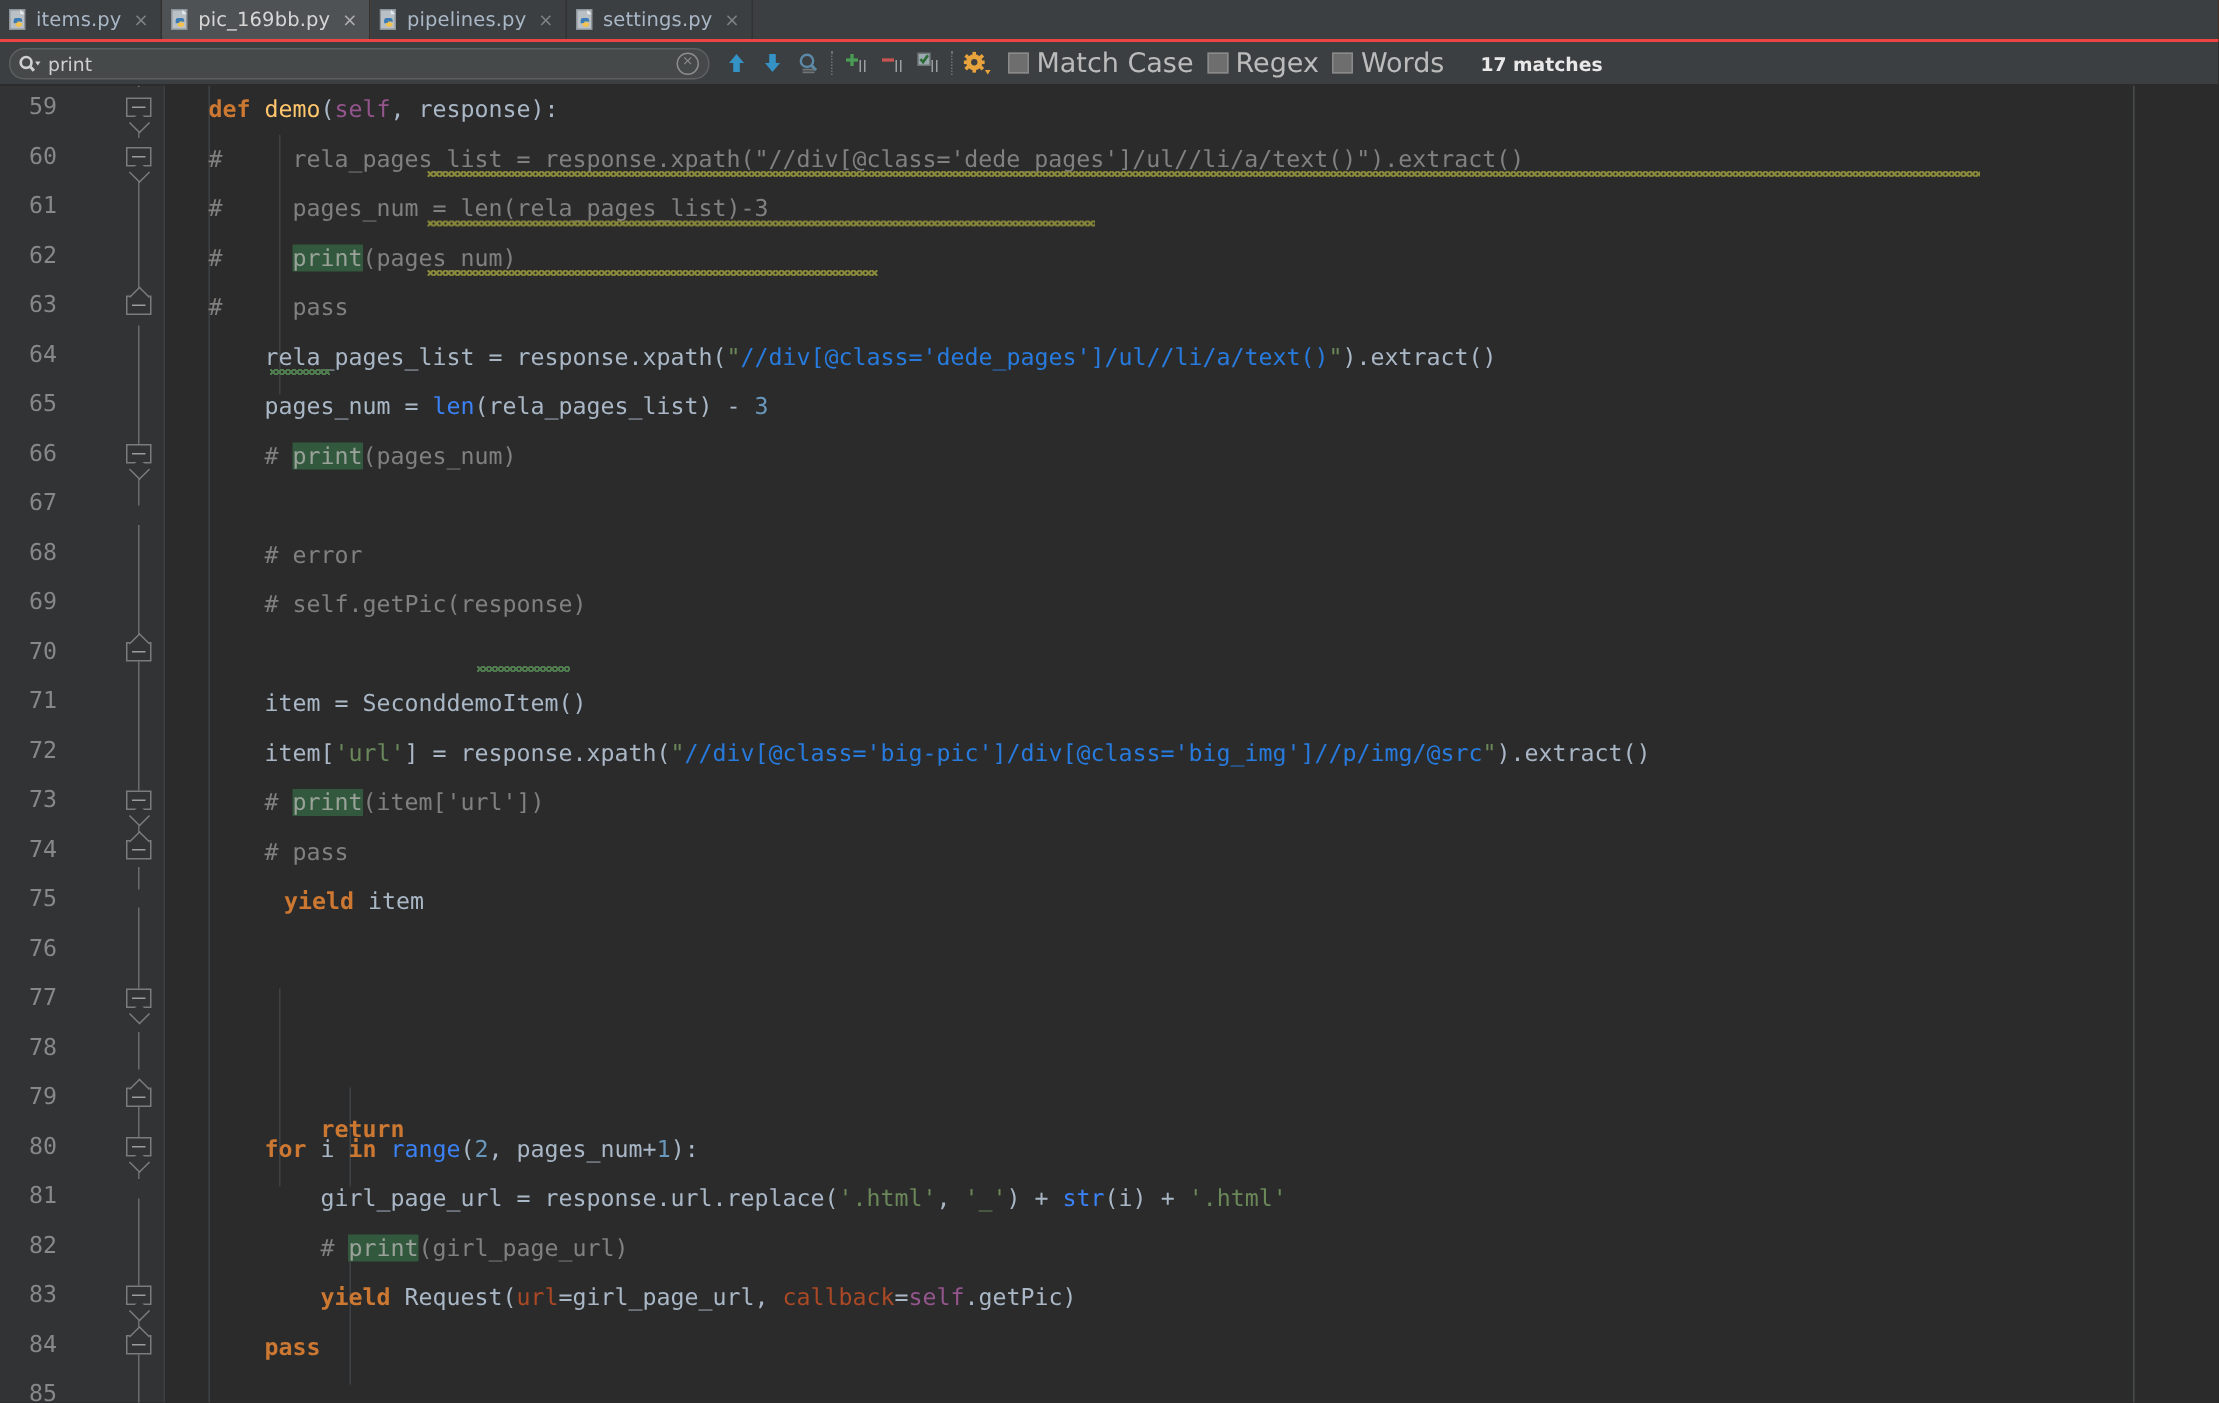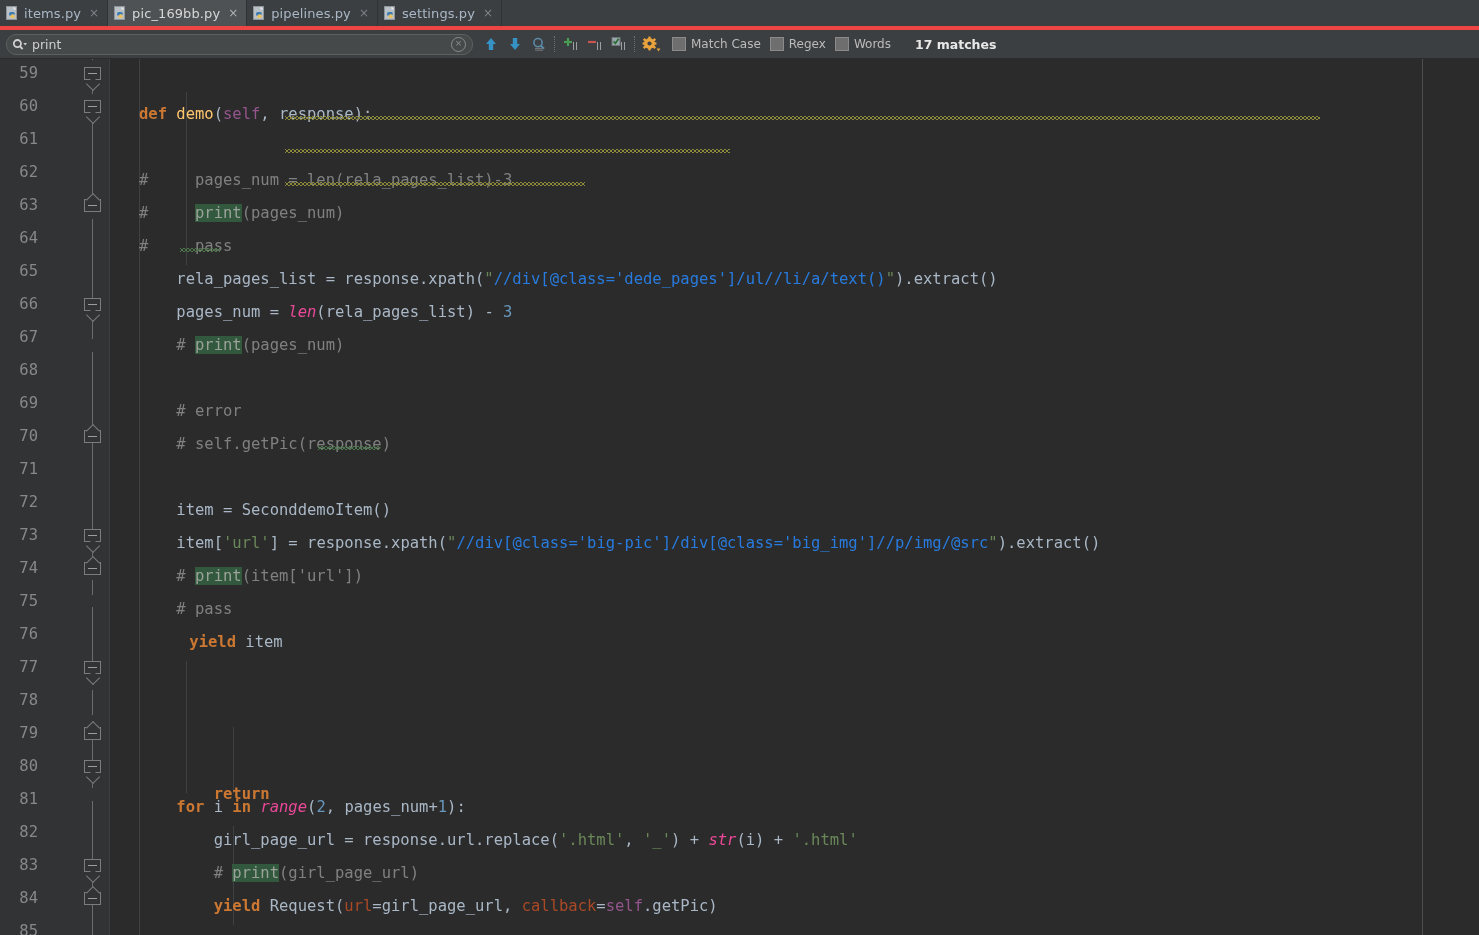--- a/index.html
+++ b/index.html
@@ -5,21 +5,21 @@
   html,body{margin:0;padding:0;}
   body{
     width:1479px;height:935px;overflow:hidden;
     background:#2b2b2b;
     font-family:"DejaVu Sans","Liberation Sans",sans-serif;
     -webkit-font-smoothing:antialiased;
   }
   
   #tabbar{
     height:26px;background:#c2410c;display:flex;align-items:stretch;
-    border-bottom:4px solid #ef4444;
+    border-bottom:2px solid #ef4444;
   }
   .tab{
     display:flex;align-items:center;gap:5px;
     padding:0 8px 0 6px;background:#3c3f41;color:#a9b7c6;
     font-size:13px;border-right:1px solid #323232;cursor:default;
     position:relative;
   }
   .tab.active{background:#4e5254;color:#d6d6d6;}
   .tab .tabname{font-size:13px;letter-spacing:.1px;}
   .tab .closex{color:#7d8387;font-size:12px;margin-left:3px;line-height:1;}
@@ -44,21 +44,21 @@
     padding-left:4px;white-space:nowrap;overflow:hidden;
   }
   .clearbtn{flex:0 0 auto;width:13px;height:13px;border-radius:50%;
     border:1.4px solid #8c8c8c;color:#8c8c8c;font-size:9px;line-height:11px;
     text-align:center;margin-right:2px;}
   .tbtn{width:24px;height:22px;display:flex;align-items:center;justify-content:center;
     flex:0 0 auto;position:relative;}
   .sep{width:1px;height:16px;border-left:1px dotted #6e7173;margin:0 3px;flex:0 0 auto;}
   .cbwrap{display:flex;align-items:center;gap:5px;margin-left:9px;flex:0 0 auto;}
   .cbox{width:12px;height:12px;background:#6e6e6e;border:1px solid #8a8a8a;}
-  .cblabel{color:#bbbbbb;font-size:12px;}
+  .cblabel{color:#bbbbbb;font-size:18px;}
   #matches{color:#e8e8e8;font-size:12.5px;font-weight:bold;margin-left:24px;flex:0 0 auto;}
 
   
   #editor{position:relative;height:881px;background:#2b2b2b;overflow:hidden;}
   #gutter{
     position:absolute;left:0;top:0;width:110px;height:100%;background:#313335;
   }
   #gutterline{position:absolute;left:109px;top:0;width:1px;height:100%;background:#3c3f41;}
   .lnum{
     position:absolute;right:72px;width:40px;text-align:right;
@@ -76,30 +76,30 @@
     transform:rotate(45deg);background:#313335;}
   .foldbox.up:before{content:"";position:absolute;left:3px;top:-5px;width:9px;height:9px;
     border-left:1px solid #7a7d7e;border-top:1px solid #7a7d7e;
     transform:rotate(45deg);background:#313335;}
 
   #code{
     position:absolute;left:110px;top:0;right:0;height:100%;
     font-family:"DejaVu Sans Mono","Liberation Mono",monospace;
     font-size:15.5px;white-space:pre;
   }
-  .cline{position:absolute;left:29px;height:33px;line-height:33px;white-space:pre;margin-top:39px;}
+  .cline{position:absolute;left:29px;height:33px;line-height:33px;white-space:pre;}
   .vguide{position:absolute;width:1px;background:#3f4244;}
   #rightguide{position:absolute;left:1312px;top:0;width:1px;height:100%;background:#4a4d4e;}
 
   
   .kw{color:#cc7832;font-weight:bold;}
   .fn{color:#ffc66d;}
   .cls{color:#a9b7c6;}
   .id{color:#a9b7c6;}
-  .builtin{color:#ec4899;font-style:italic;}
+  .builtin{color:#3b82f6;}
   .num{color:#6897bb;}
   .str{color:#6a8759;}
   .xstr{color:#287bde;}
   .cmt{color:#808080;}
   .kwarg{color:#aa4926;}
   .self{color:#94558d;}
   .punct{color:#a9b7c6;}
   .cmthl{background:#32593d;color:#9aa29a;}
 
   .squig{
@@ -331,20 +331,21 @@
     <div class="vguide" style="left:29px;top:0px;height:881px;"></div>
     <div class="vguide" style="left:76px;top:33px;height:173px;"></div>
     <div class="vguide" style="left:76px;top:602px;height:132px;"></div>
     <div class="vguide" style="left:123px;top:668px;height:66px;"></div>
     <div class="vguide" style="left:123px;top:767px;height:99px;"></div>
     <div id="rightguide"></div>
 
     
     <div class="cline" style="top:0px;"><span class="kw">def</span> <span class="fn">demo</span><span class="punct">(</span><span class="self">self</span><span class="punct">, </span><span class="id">response</span><span class="punct">):</span></div>
     
+    <div class="cline" style="top:33px;"><span class="cmt">#     rela_pages_list = response.xpath("//div[@class='dede_pages']/ul//li/a/text()").extract()</span></div>
     <div class="squig" style="left:175px;top:57px;width:1035px;"></div>
     
     <div class="cline" style="top:66px;"><span class="cmt">#     pages_num = len(rela_pages_list)-3</span></div>
     <div class="squig" style="left:175px;top:90px;width:445px;"></div>
     
     <div class="cline" style="top:99px;"><span class="cmt">#     </span><span class="cmthl">print</span><span class="cmt">(pages_num)</span></div>
     <div class="squig" style="left:175px;top:123px;width:300px;"></div>
     
     <div class="cline" style="top:132px;"><span class="cmt">#     pass</span></div>
     

